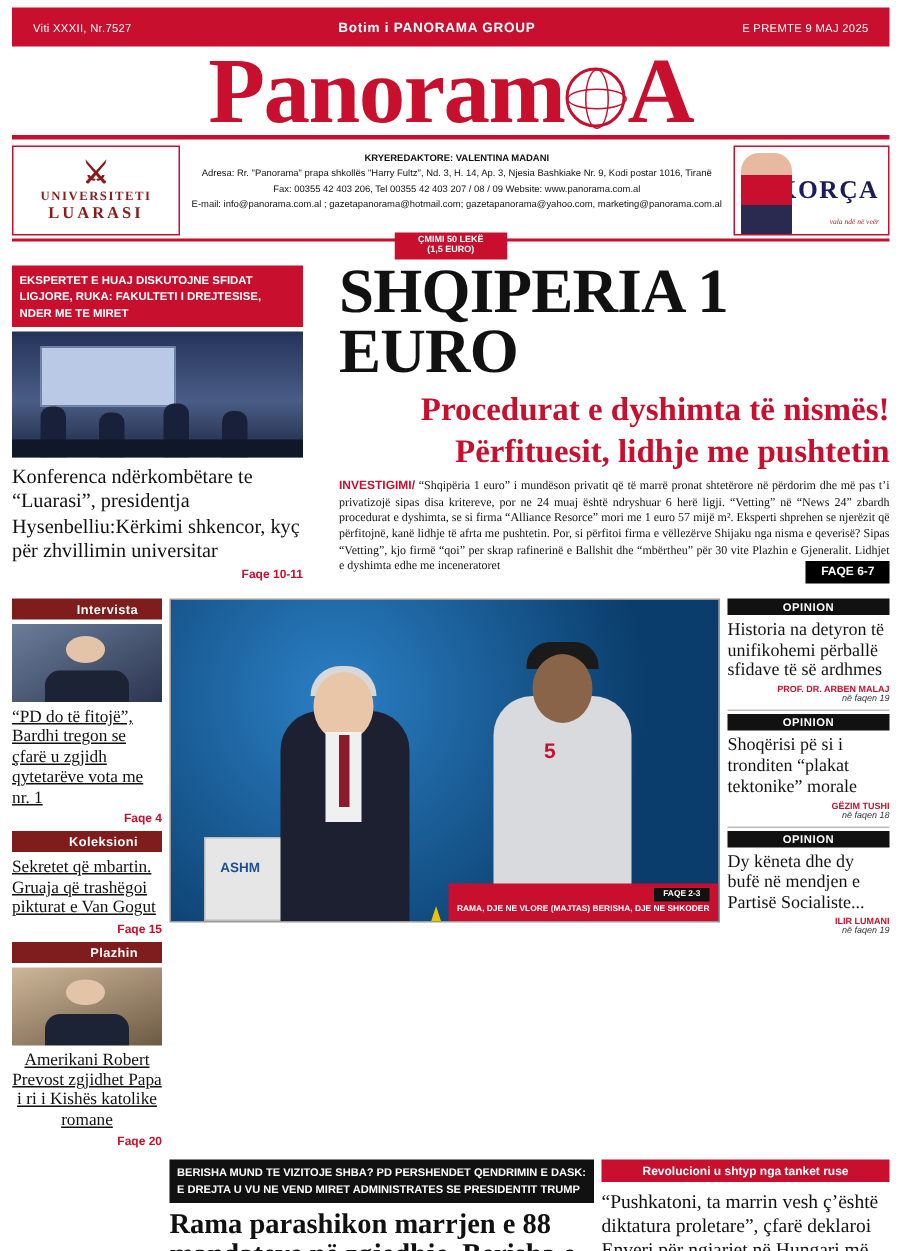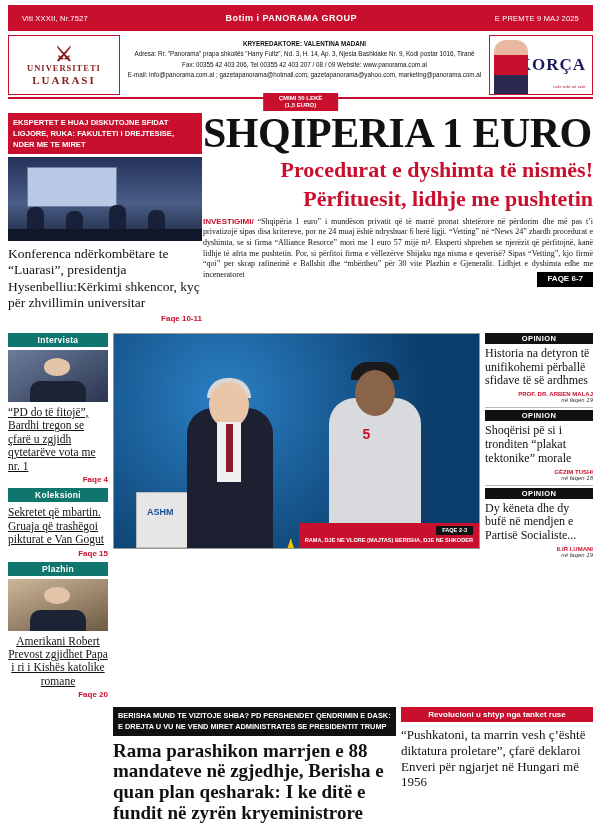--- a/index.html
+++ b/index.html
@@ -74,21 +74,21 @@
   }
   .price-tag {
     position: absolute; left: 50%; transform: translateX(-50%);
     bottom: -12px; background: #c8102e; color: #fff; font-size: 6px;
     font-family: "Liberation Sans", sans-serif; font-weight: bold;
     padding: 2px 16px; text-align: center; line-height: 1.2; z-index: 5;
   }
   .price-wrap { position: relative; }
 
   
-  .lead { display: flex; gap: 1px; margin-top: 14px; }
+  .lead { display: flex; gap: 24px; margin-top: 14px; align-items: center; }
   .lead-left { width: 194px; }
   .kicker-box {
     background: #c8102e; color: #fff; font-family: "Liberation Sans", sans-serif;
     font-weight: bold; font-size: 7.6px; line-height: 1.45; padding: 4px 5px;
   }
   .lead-photo {
     height: 84px; margin-top: 3px; position: relative; overflow: hidden;
     background: linear-gradient(180deg,#25335a,#4a5d86 55%,#1d2742);
   }
   .lead-photo .screen {
@@ -125,23 +125,23 @@
     padding: 2px 10px; margin-top: 2px;
   }
 
   
   .mid-grid { display: flex; gap: 5px; margin-top: 10px; }
   .col-left { width: 100px; }
   .col-center { flex: 1; }
   .col-right { width: 108px; }
 
   .sec-head {
-    background: #0f766e; color: #fff; text-align: center;
+    background: #7f1d1d; color: #fff; text-align: right;
     font-family: "Liberation Sans", sans-serif; font-weight: bold;
-    font-size: 8.5px; padding: 2px 1px; letter-spacing: .3px;
+    font-size: 8.5px; padding: 2px 16px; letter-spacing: .3px;
   }
   .thumb { height: 52px; margin-top: 3px; position: relative; overflow: hidden; }
   .thumb.a { background: linear-gradient(150deg,#6b7d9a,#2b3550); }
   .thumb.b { background: linear-gradient(160deg,#cdb79a,#6d5a43); }
   .thumb .head { position: absolute; left: 36%; top: 16%; width: 26%; height: 34%; background: #e3c4a8; border-radius: 50%; }
   .thumb .body { position: absolute; left: 22%; bottom: 0; width: 56%; height: 40%; background: #1b2335; border-radius: 10px 10px 0 0; }
   .small-head {
     font-size: 11.5px; line-height: 1.17; margin-top: 4px; color: #111; text-decoration: underline;
   }
   .small-head.center { text-align: center; }
@@ -212,20 +212,27 @@
 <body>
 
 <div class="page">
 
   <div class="topbar">
     <span>Viti XXXII, Nr.7527</span>
     <span class="mid">Botim i PANORAMA GROUP</span>
     <span>E PREMTE 9 MAJ 2025</span>
   </div>
 
+  <div class="masthead">
+    <div class="masthead-title">
+      <span>Panoram</span>
+      <span class="globe"></span>
+      <span>A</span>
+    </div>
+  </div>
 
   <div class="price-wrap">
     <div class="infostrip">
       <div class="uni-logo">
         <div class="mark">⚔</div>
         <div class="l1">UNIVERSITETI</div>
         <div class="l2">LUARASI</div>
       </div>
       <div class="masthead-info">
         <div class="ed"><span>KRYEREDAKTORE:</span>

